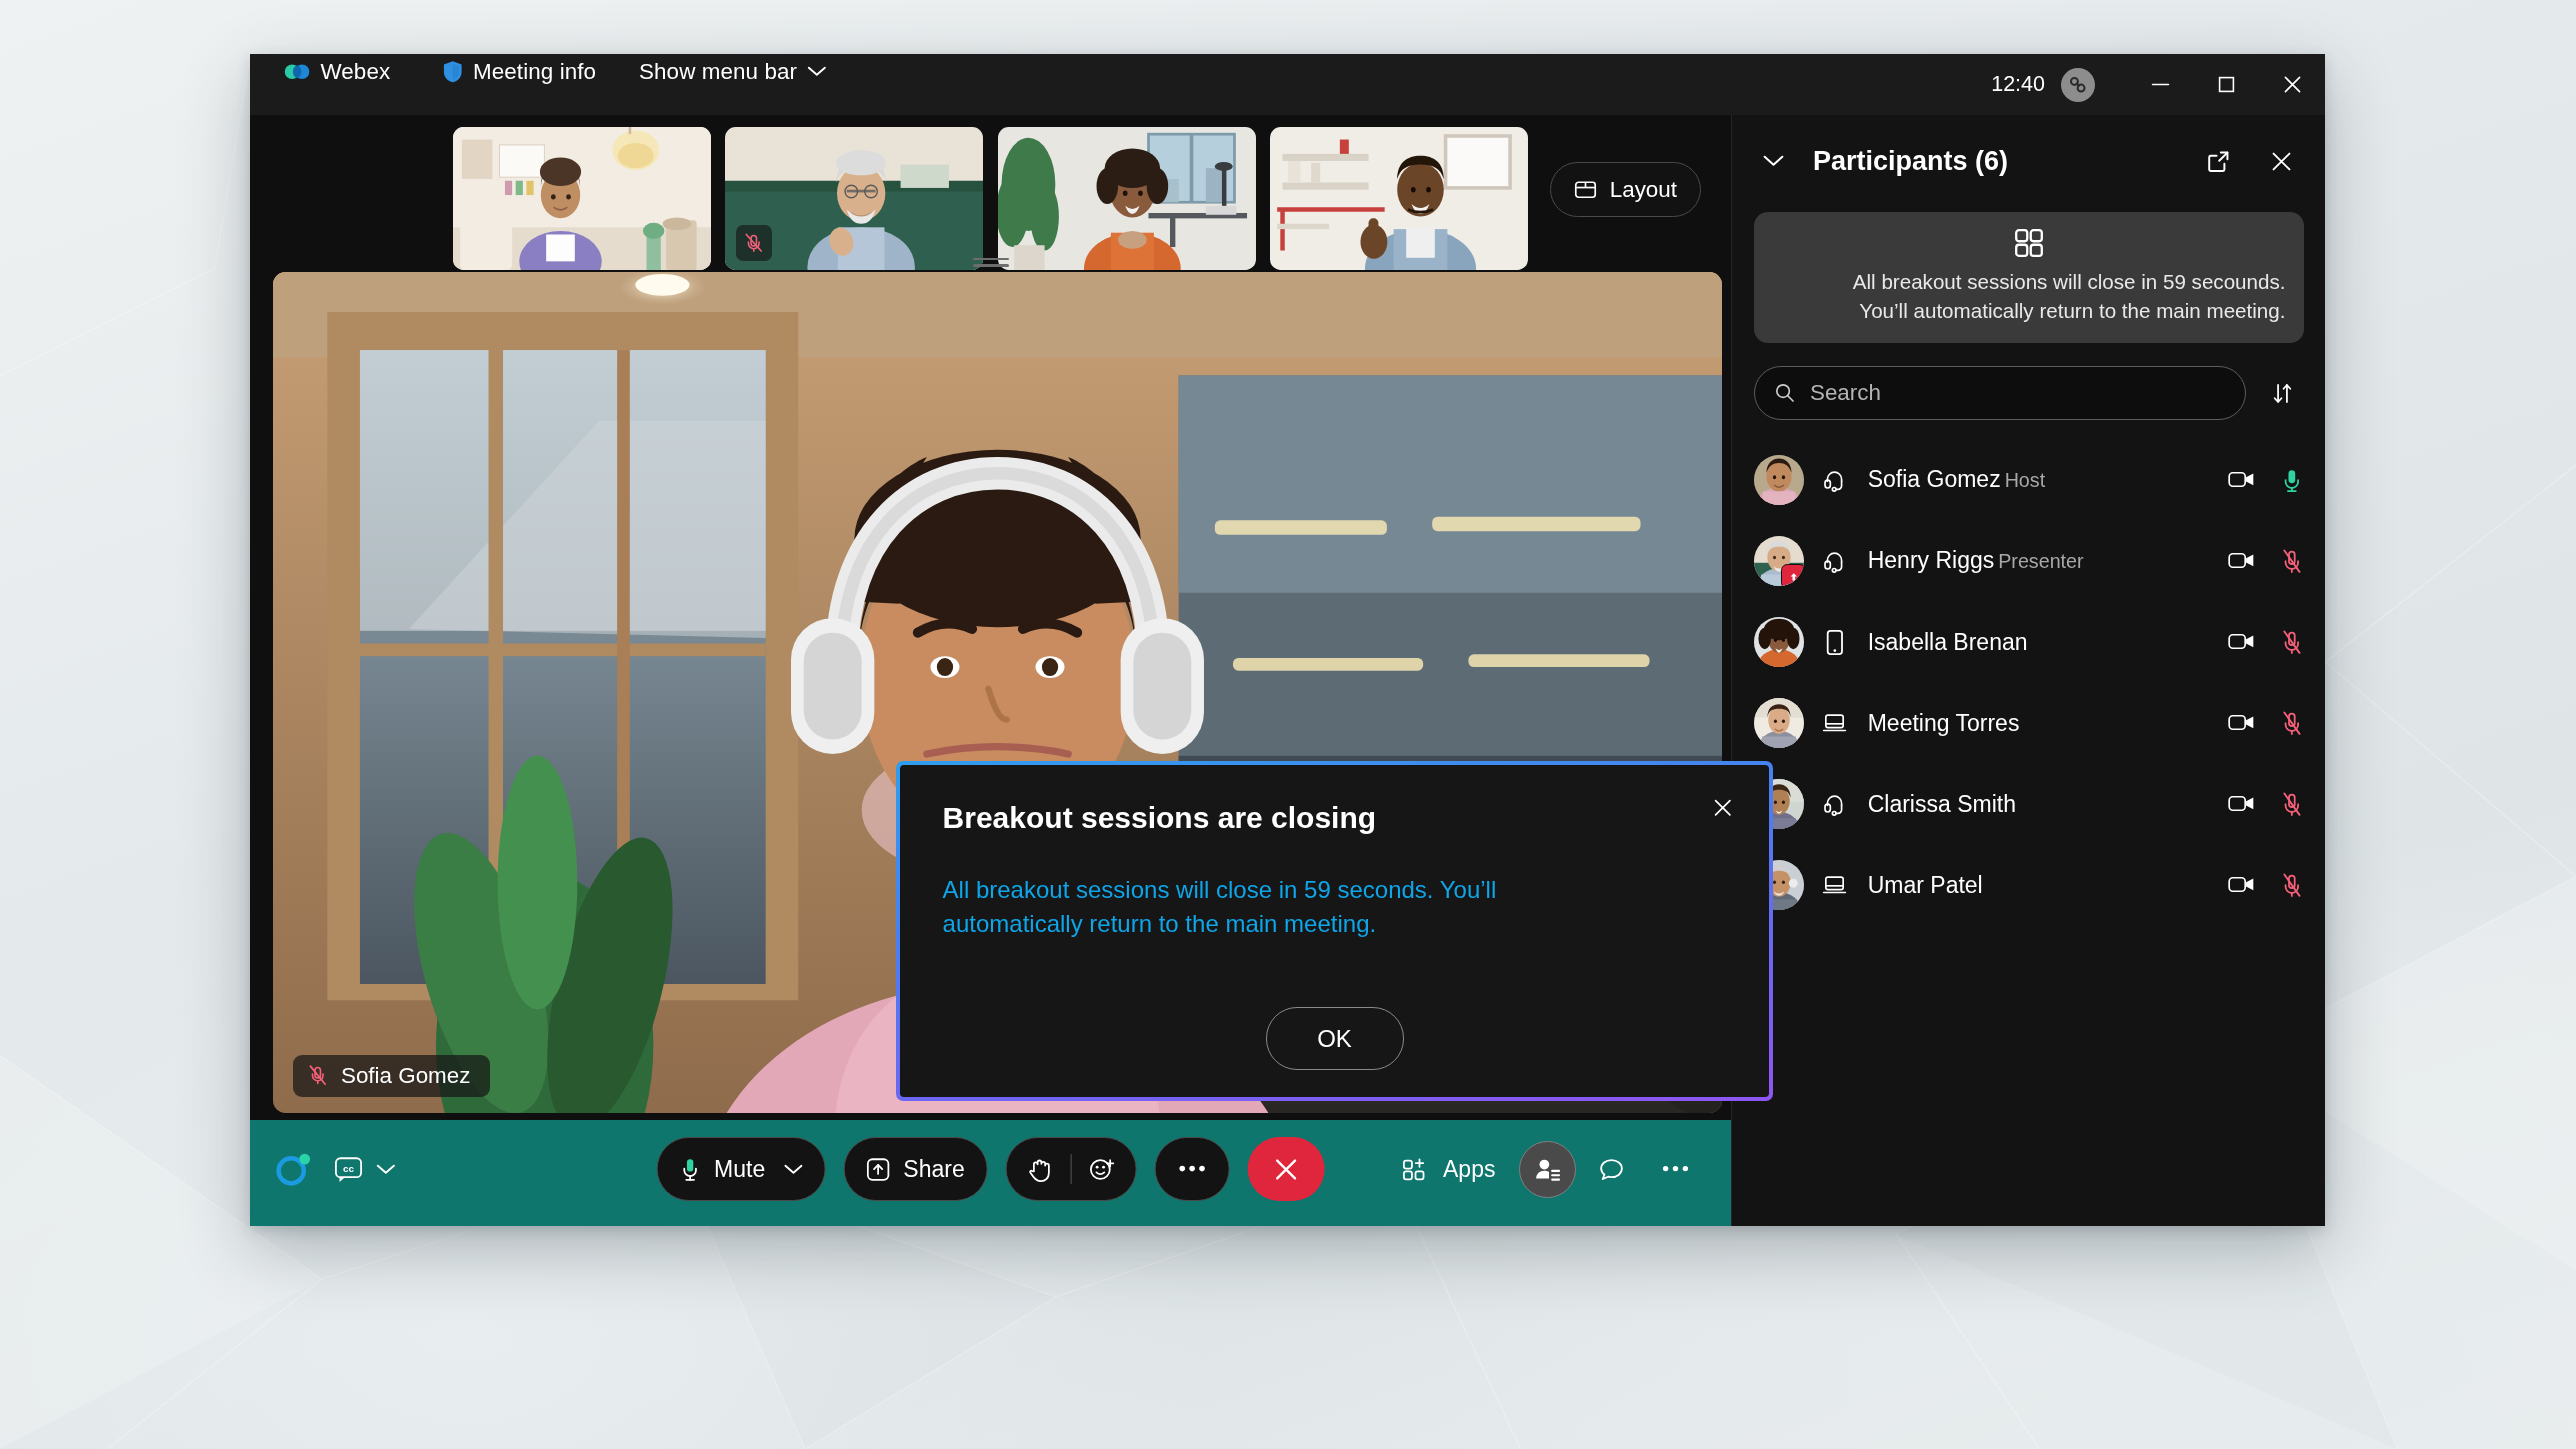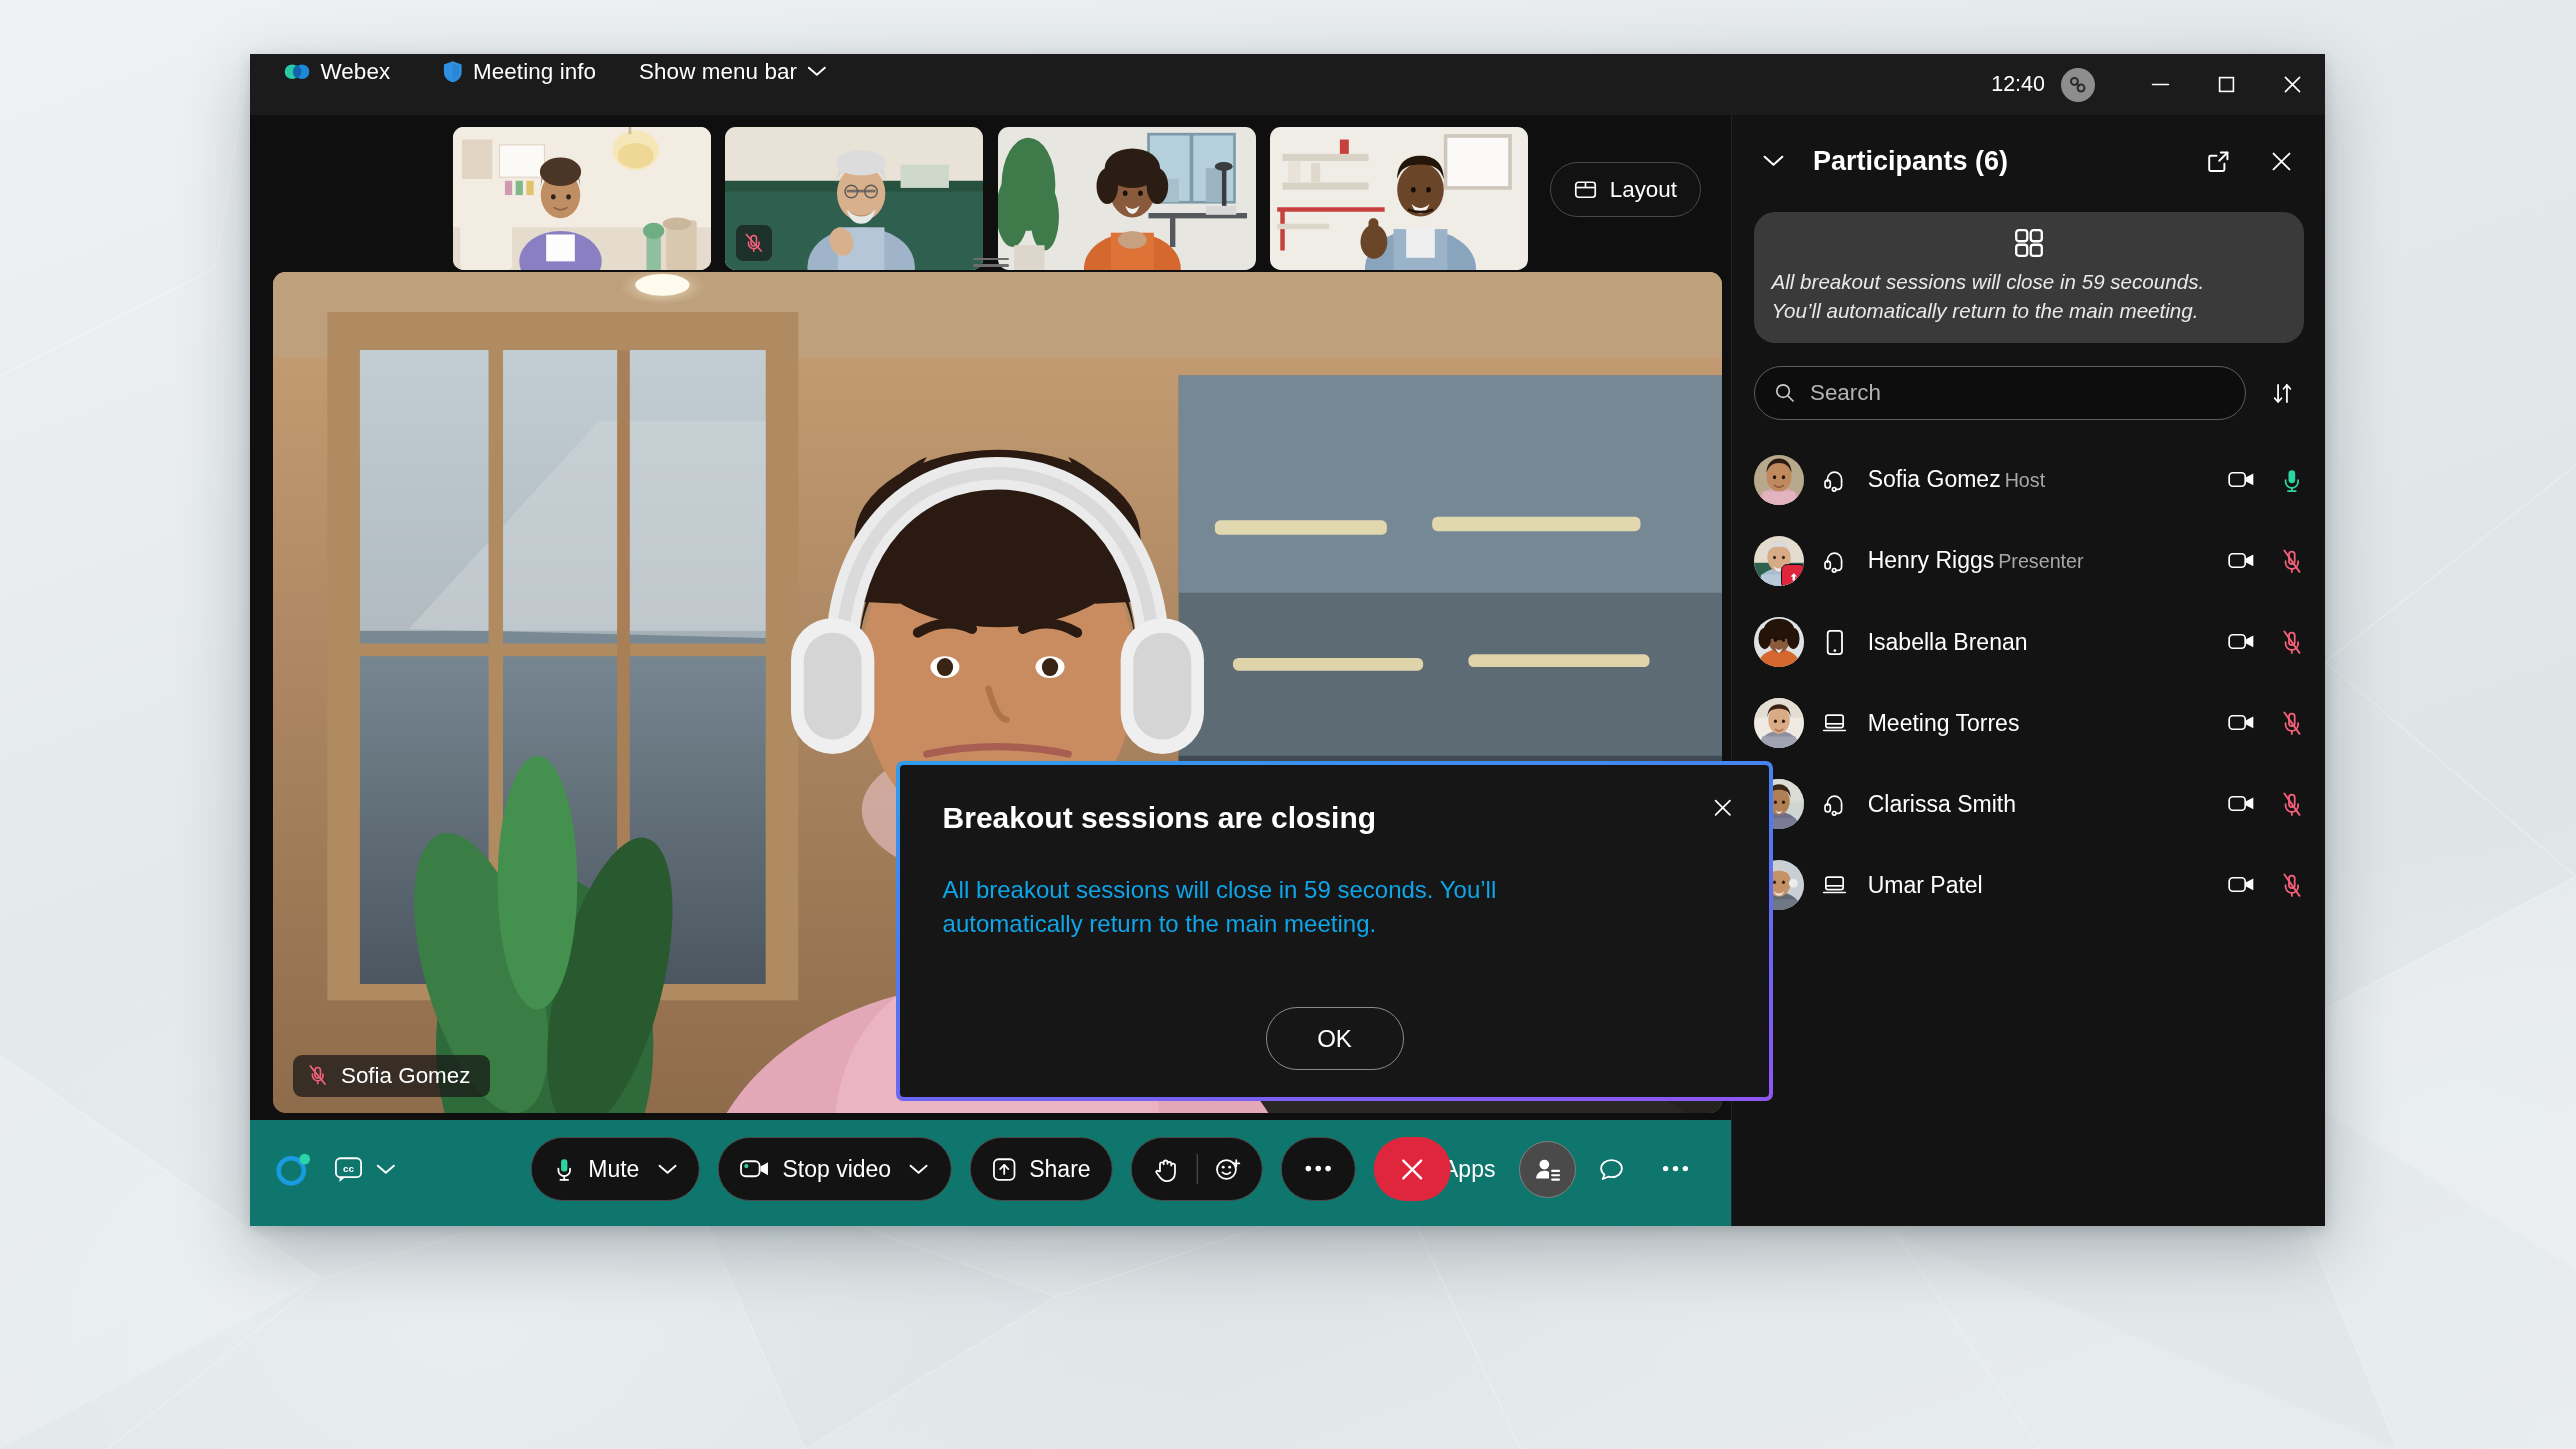--- a/index.html
+++ b/index.html
@@ -163,24 +163,23 @@
   .panel-head {
     height: 93px; flex: 0 0 93px;
     display: flex; align-items: center; gap: 16px;
     padding: 0 19.7px 0 18px;
   }
   .panel-title { color: #fff; font-size: 27px; font-weight: bold; flex: 1 1 auto; }
   .panel-ico { width: 47px; height: 47px; display: flex; align-items: center; justify-content: center; border-radius: 7.2px; }
 
   .breakout-banner {
     margin: 3.6px 21.5px 0 21.5px;
-    background: #3a3a3a; border-radius: 21px;
+    background: #3a3a3a; border-radius: 14px;
     padding: 16px 18px 18px;
-    text-align: left;
-    font-style: italic;
+    text-align: right;
   }
   .breakout-banner .bicon { display: flex; justify-content: center; margin-bottom: 9px; }
   .breakout-banner p { color: #e9e9e9; font-size: 20.6px; line-height: 1.42; }
 
   .searchrow { display: flex; align-items: center; gap: 14.3px; padding: 23px 21.5px 14.3px 21.5px; }
   .searchbox {
     flex: 1 1 auto; height: 54px;
     border: 0.9px solid #5d5d5d; border-radius: 27px;
     background: #0d0d0d;
     display: flex; align-items: center; gap: 14.3px;
@@ -652,35 +651,20 @@
               </svg>
             </span>
             <span>Mute</span>
             <span class="caret">
               <svg viewBox="0 0 22 14" width="19.7" height="12.5">
                   <path d="M2 3l9 8 9-8" fill="none" stroke="#fff" stroke-width="2.1" stroke-linecap="round" stroke-linejoin="round"></path>
                 </svg>
             </span>
           </div>
 
-          <div class="pill">
-            <span>
-              <svg viewBox="0 0 34 24" width="30" height="21.5">
-                <rect x="1.5" y="3.5" width="21" height="17" rx="5" fill="none" stroke="#fff" stroke-width="2"></rect>
-                <path d="M23.5 9.5 L32 4.5 L32 19.5 L23.5 14.5 Z" fill="#fff"></path>
-                <circle cx="7.5" cy="9" r="2.4" fill="#2ed3a0"></circle>
-              </svg>
-            </span>
-            <span>Stop video</span>
-            <span class="caret">
-              <svg viewBox="0 0 22 14" width="19.7" height="12.5">
-                  <path d="M2 3l9 8 9-8" fill="none" stroke="#fff" stroke-width="2.1" stroke-linecap="round" stroke-linejoin="round"></path>
-                </svg>
-            </span>
-          </div>
 
           <div class="pill">
             <span>
               <svg viewBox="0 0 28 28" width="25" height="25">
                 <rect x="2.5" y="2.5" width="23" height="23" rx="5" fill="none" stroke="#fff" stroke-width="2"></rect>
                 <path d="M14 19V9" stroke="#fff" stroke-width="2" stroke-linecap="round"></path>
                 <path d="M9.4 13.6L14 8.8l4.6 4.8" fill="none" stroke="#fff" stroke-width="2" stroke-linecap="round" stroke-linejoin="round"></path>
               </svg>
             </span>
             <span>Share</span>

